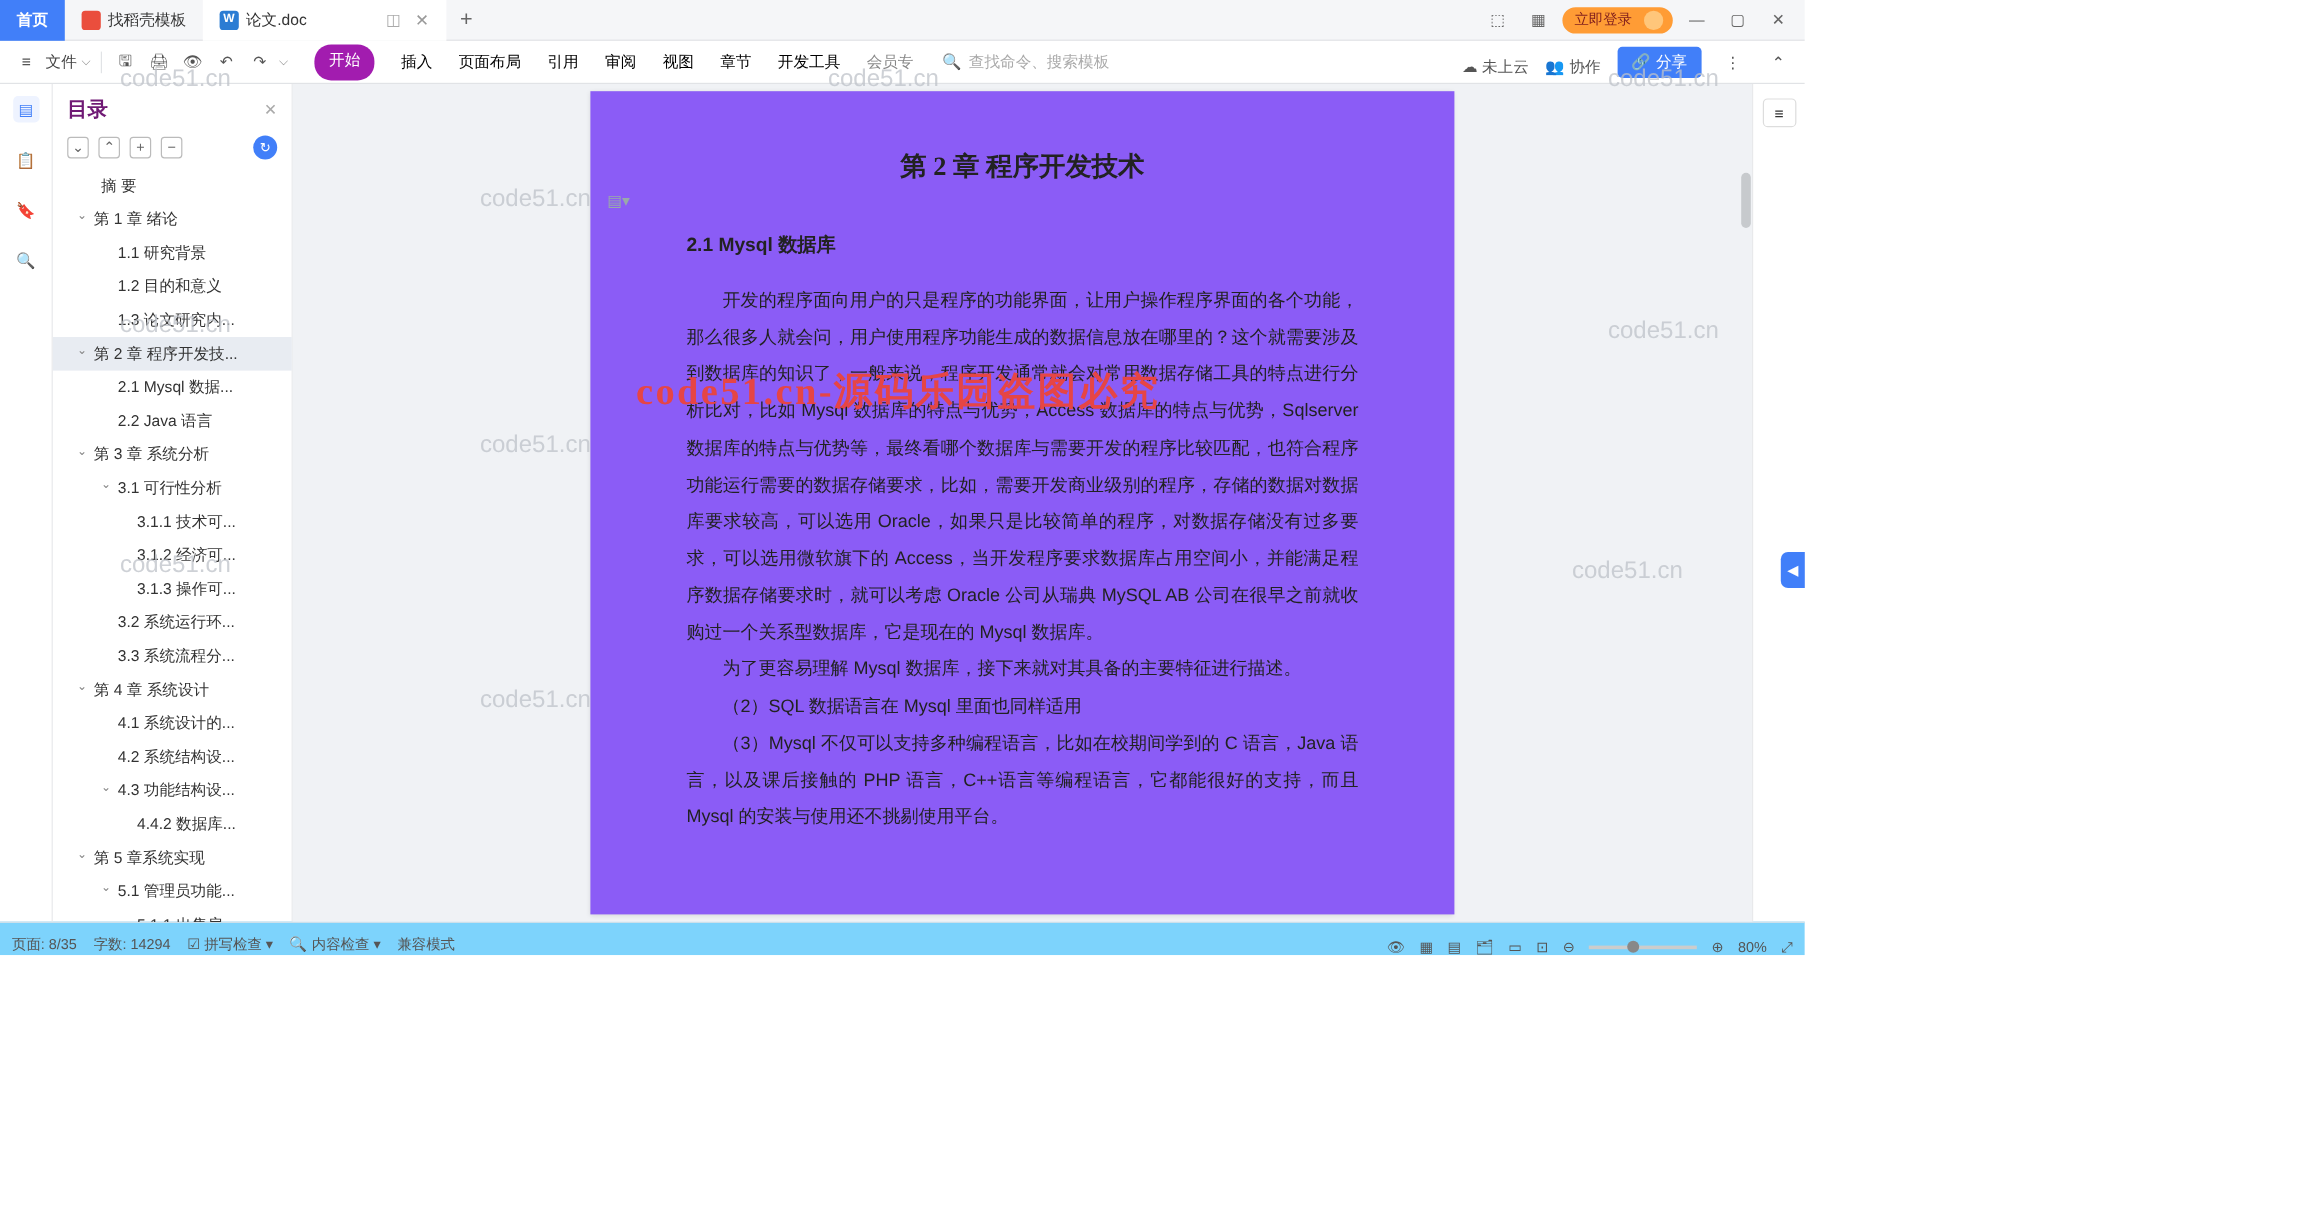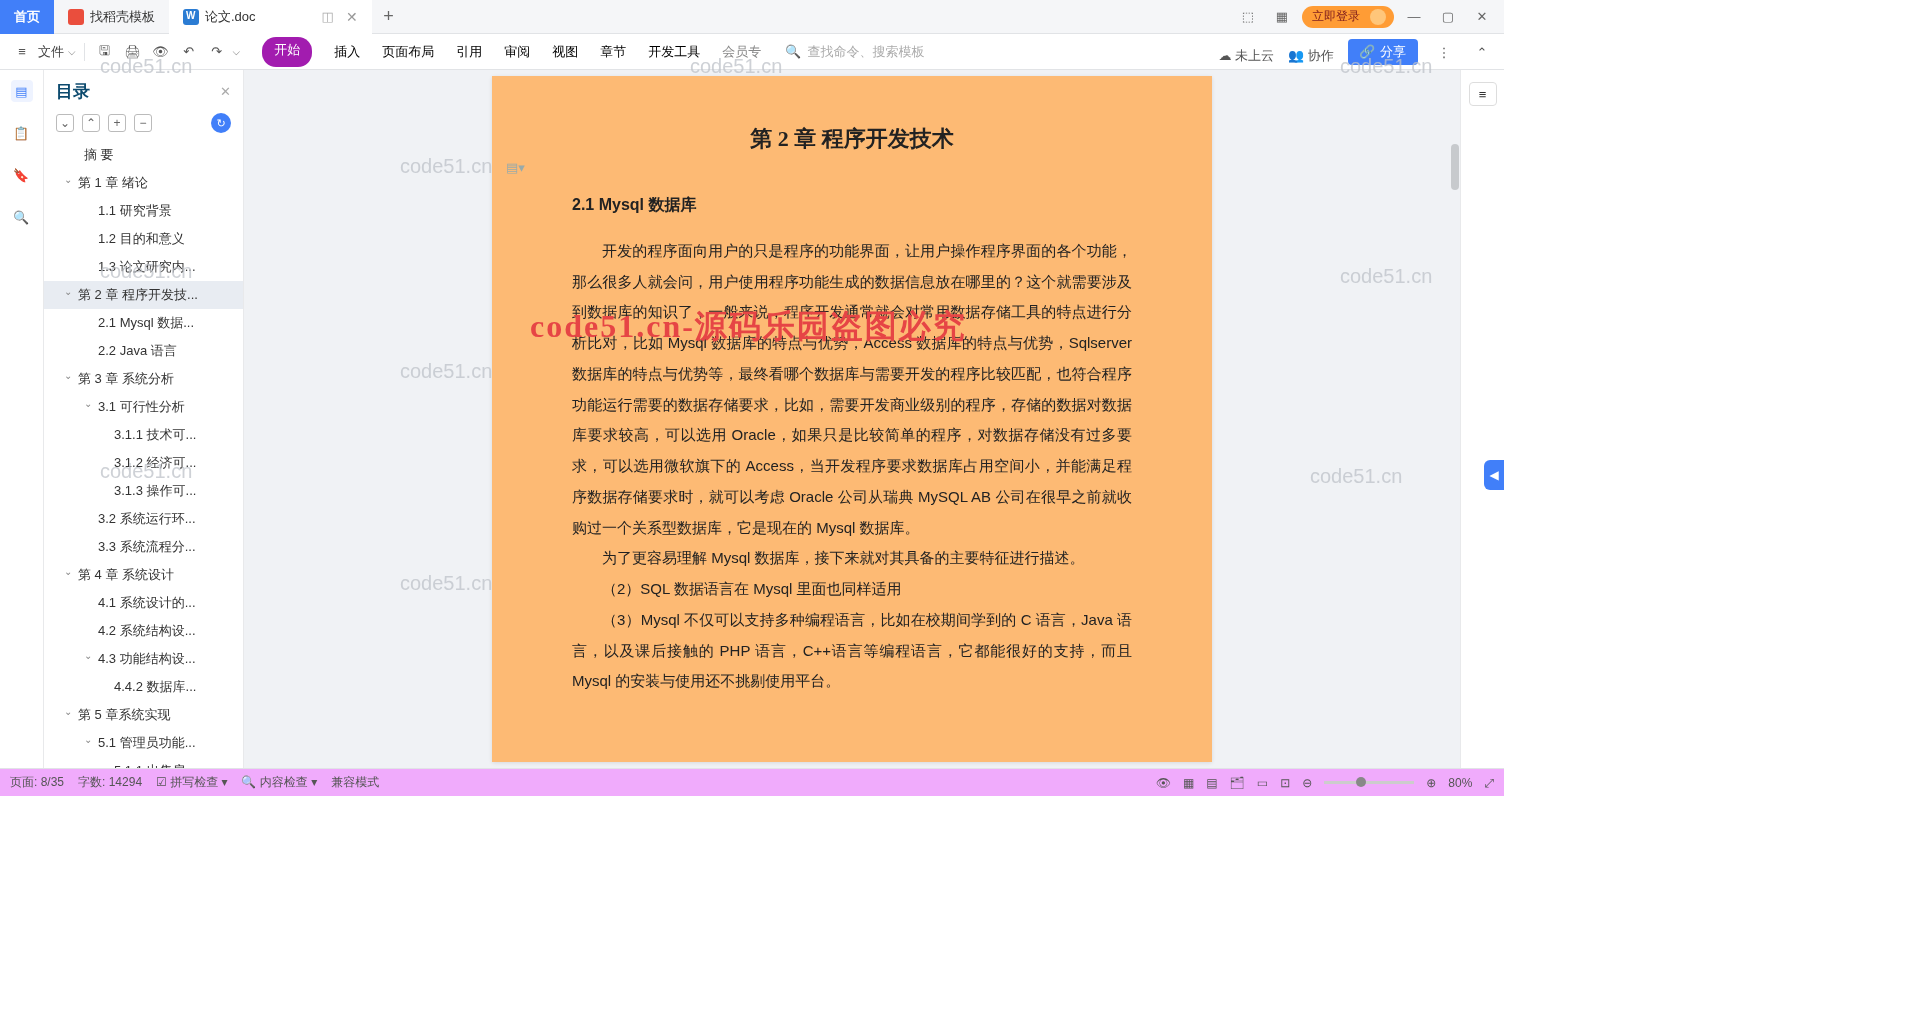--- a/index.html
+++ b/index.html
@@ -26,40 +26,40 @@
 .rib-tab.active{background:#a21caf;color:#fff;padding:4px 12px;border-radius:14px}
 .rib-search{margin-left:20px;display:flex;align-items:center;gap:6px;color:#aaa;font-size:13px}
 .rib-right{margin-left:auto;display:flex;align-items:flex-end;gap:14px;font-size:13px;color:#555}
 .share-btn{background:#417ff9;color:#fff;padding:4px 12px;border-radius:4px;display:flex;align-items:center;gap:4px}
 .main{display:flex;height:calc(100% - 34px - 36px - 28px)}
 .sidebar-icons{width:44px;border-right:1px solid #e8e9eb;display:flex;flex-direction:column;align-items:center;padding-top:10px;gap:20px}
 .side-ico{width:22px;height:22px;display:flex;align-items:center;justify-content:center;color:#777;cursor:pointer;border-radius:4px}
 .side-ico.active{background:#eef3ff;color:#417ff9}
 .toc-panel{width:200px;border-right:1px solid #e8e9eb;display:flex;flex-direction:column;overflow:hidden}
 .toc-head{padding:10px 12px 6px 12px;display:flex;align-items:center;justify-content:space-between}
-.toc-title{font-size:17px;font-weight:600;color:#0c4a6e}
+.toc-title{font-size:17px;font-weight:600;color:#701a75}
 .toc-tools{display:flex;gap:8px;padding:4px 12px 8px 12px;align-items:center}
 .toc-tool{width:18px;height:18px;border:1px solid #bbb;border-radius:3px;display:flex;align-items:center;justify-content:center;font-size:12px;color:#666;cursor:pointer}
 .toc-refresh{margin-left:auto;width:20px;height:20px;border-radius:50%;background:#417ff9;display:flex;align-items:center;justify-content:center}
 .toc-list{flex:1;overflow-y:auto;font-size:13px}
 .toc-item{padding:5px 8px 5px 12px;cursor:pointer;color:#333;white-space:nowrap;overflow:hidden;text-overflow:ellipsis;display:flex;gap:4px}
 .toc-item.sel{background:#e8ecf2}
 .toc-item .arr{color:#888;font-size:10px;width:10px;display:inline-block}
 .toc-item.lv0{padding-left:26px}
 .toc-item.lv1{padding-left:20px}
 .toc-item.lv2{padding-left:40px}
 .toc-item.lv3{padding-left:56px}
 .doc-area{flex:1;background:#f0f2f5;overflow-y:auto;display:flex;justify-content:center;padding:6px 0;position:relative}
-.page{width:720px;background:#fdba74;padding:40px 80px;box-shadow:0 1px 4px rgba(0,0,0,.1);font-family:"SimSun","Songti SC",serif;font-size:15px;color:#222;line-height:2.05}
+.page{width:720px;background:#8b5cf6;padding:40px 80px;box-shadow:0 1px 4px rgba(0,0,0,.1);font-family:"SimSun","Songti SC",serif;font-size:15px;color:#222;line-height:2.05}
 .ch-title{text-align:center;font-size:22px;font-weight:600;margin-bottom:28px;font-family:"SimHei","Microsoft YaHei"}
 .sec-title{font-size:16px;font-weight:700;margin:10px 0 14px 0}
 .para{text-indent:2em;text-align:justify}
 .right-rail{width:44px;border-left:1px solid #e8e9eb;display:flex;flex-direction:column;align-items:center;padding-top:12px}
 .rail-ico{width:28px;height:24px;border:1px solid #ddd;border-radius:4px;display:flex;align-items:center;justify-content:center;cursor:pointer}
-.statusbar{height:28px;background:#f0abfc;border-top:1px solid #e1e3e6;display:flex;align-items:center;padding:0 10px;font-size:12px;color:#555;gap:14px}
+.statusbar{height:28px;background:#7dd3fc;border-top:1px solid #e1e3e6;display:flex;align-items:flex-end;padding:0 10px;font-size:12px;color:#555;gap:14px}
 .sb-right{margin-left:auto;display:flex;align-items:center;gap:12px}
 .wm{position:absolute;color:rgba(190,193,200,.75);font-size:20px;pointer-events:none;font-family:Arial}
 .red-wm{position:absolute;color:#e64545;font-size:32px;font-weight:600;pointer-events:none;letter-spacing:2px;font-family:"Microsoft YaHei"}
 .doc-ico-float{position:absolute;left:262px;top:90px;width:22px;height:22px;color:#9aa;cursor:pointer}
 .scroll-thumb{position:absolute;right:1px;top:74px;width:8px;height:46px;background:#c7cacd;border-radius:4px}
 .blue-tab{position:absolute;right:0;top:460px;width:20px;height:30px;background:#417ff9;border-radius:6px 0 0 6px;display:flex;align-items:center;justify-content:center;color:#fff;font-size:12px}
 </style>
 </head>
 <body>
 

